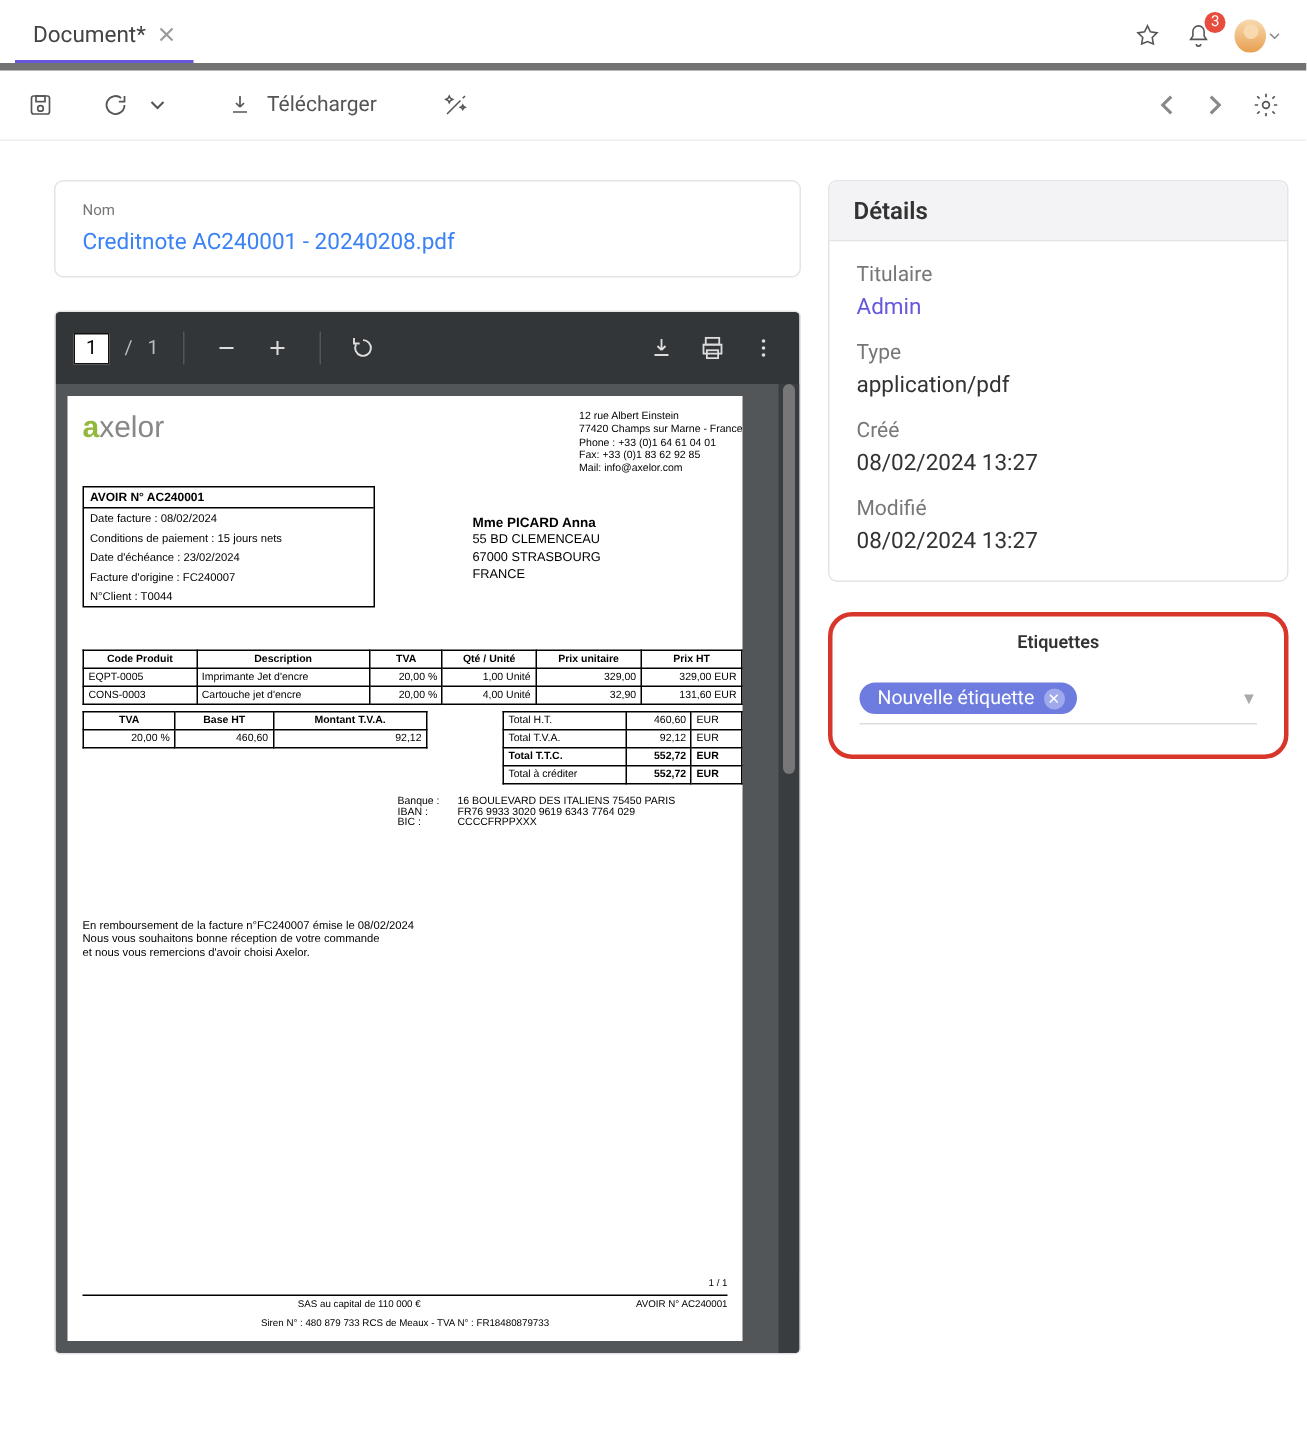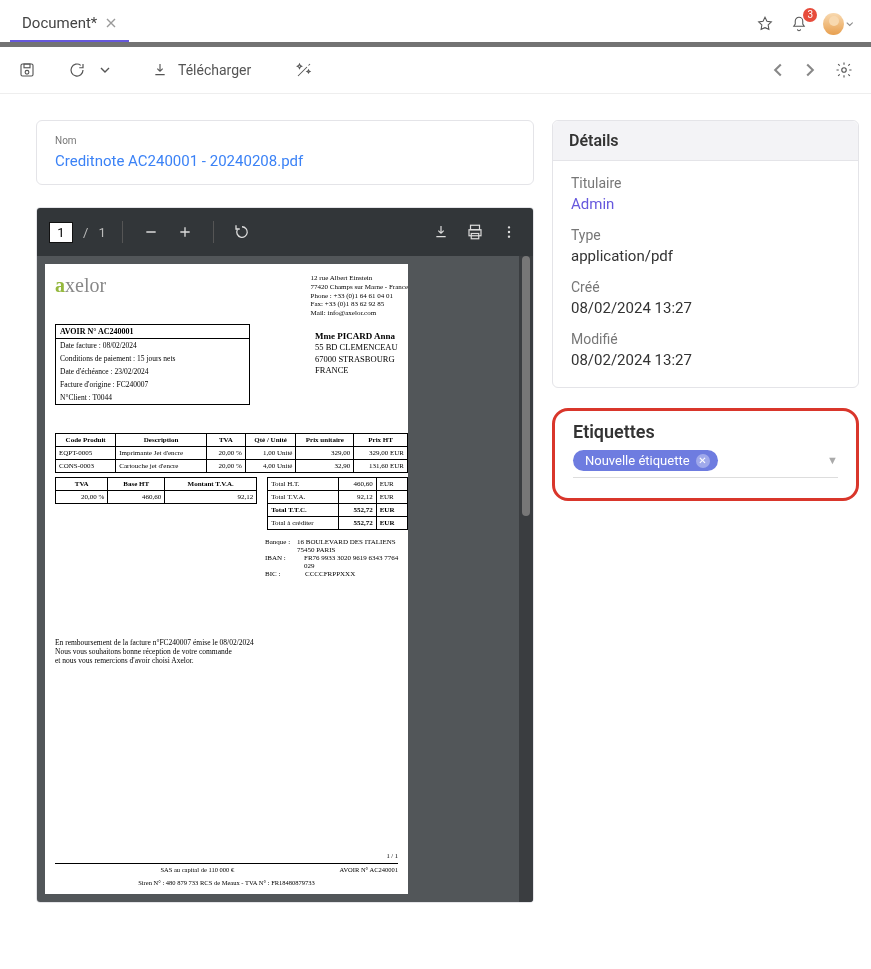--- a/index.html
+++ b/index.html
@@ -36,30 +36,30 @@
   .pdfwrap { border:1px solid #e4e4e8; border-radius:4px; overflow:hidden; }
   .pdfbar { background:#323639; color:#eee; height:48px; display:flex; align-items:center; padding:0 12px; gap:10px; }
   .pdfpage { background:#fff; color:#000; border:1px solid #111; width:24px; text-align:center; padding:2px 0; font-size:13px;}
   .pdfslash { color:#bbb; font-size:13px; }
   .pdfbar .sep { width:1px; height:22px; background:#555; margin:0 6px; }
   .pdfbar .ibtn { width:24px; height:24px; display:flex; align-items:center; justify-content:center; cursor:pointer; color:#ddd; }
   .pdfbar .sp { flex:1; }
   .pdfbody { background:#525659; padding:8px; display:flex; position:relative; }
   .scrollbar { position:absolute; right:0; top:0; bottom:0; width:14px; background:#3a3d40; }
   .scrollbar::after { content:""; position:absolute; left:3px; right:3px; top:0; height:260px; background:#777; border-radius:4px; }
-  .page { background:#fff; width:363px; min-height:630px; padding:10px 0 6px 10px; font-size:8px; color:#000; font-family: Liberation Serif, serif; position:relative; }
+  .page { background:#fff; width:450px; min-height:630px; padding:10px 0 6px 10px; font-size:8px; color:#000; font-family: Liberation Sans, sans-serif; position:relative; }
   
   .doc-head { display:flex; justify-content:space-between; }
   .logo { font-size:20px; font-weight:500; color:#888; }
   .logo b { color:#94b83d; font-weight:700; }
   .addr { font-size:7px; line-height:1.25; text-align:left; }
   .boxinfo { border:1px solid #000; margin-top:6px; width:195px; }
   .boxinfo .hd { border-bottom:1px solid #000; padding:2px 4px; font-weight:bold; font-size:8px; }
   .boxinfo .row { padding:2px 4px; font-size:7.5px; }
-  .cust { position:absolute; left:270px; top:66px; font-size:8.5px; line-height:1.35; }
+  .cust { position:absolute; left:270px; top:78px; font-size:8.5px; line-height:1.35; }
   .cust b { font-weight:bold; font-size:9px; }
   
   table.dt { border-collapse:collapse; width:100%; margin-top:8px; font-size:7px; }
   table.dt th, table.dt td { border:1px solid #000; padding:2px 3px; }
   table.dt th { font-weight:bold; text-align:center; }
   .r { text-align:right; } .c { text-align:center; }
   
   .row2 { display:flex; gap:10px; margin-top:4px; align-items:flex-start; }
   table.tva { border-collapse:collapse; font-size:7px; width:230px; }
   table.tva th, table.tva td { border:1px solid #000; padding:2px 3px; }
@@ -76,21 +76,21 @@
   
   .panel-title { font-size:16px; font-weight:600; color:#333; padding:10px 16px; background:#f3f3f6; border-bottom:1px solid #e4e4e8; border-radius:6px 6px 0 0; }
   .panel { border:1px solid #e4e4e8; border-radius:6px; }
   .panel-body { padding:14px 18px; }
   .field { margin-bottom:14px; }
   .flabel { color:#777; font-size:14px; margin-bottom:4px; }
   .fval { color:#333; font-size:15px; }
   .link { color:#6658dd; }
   
   .tags-panel { border:3px solid #d9362b; border-radius:16px; padding:10px 18px 20px 18px; }
-  .tags-panel .panel-title2 { font-size:18px; font-weight:600; color:#333; margin-bottom:8px; }
+  .tags-panel .panel-title2 { font-size:12px; font-weight:600; color:#333; margin-bottom:20px;text-align:center; }
   .tagrow { display:flex; align-items:center; border-bottom:1px solid #ddd; padding-bottom:6px; }
   .tag { background:#6e7ce0; color:#fff; border-radius:12px; padding:3px 8px 3px 12px; font-size:13px; display:flex; align-items:center; gap:6px; }
   .tag .x { background:rgba(255,255,255,.35); border-radius:50%; width:14px; height:14px; display:flex; align-items:center; justify-content:center; font-size:10px; cursor:pointer; }
   .caret { margin-left:auto; color:#aaa; cursor:pointer; font-size:11px; }
   
   svg { display:block; }
 </style>
 </head>
 <body>
 

